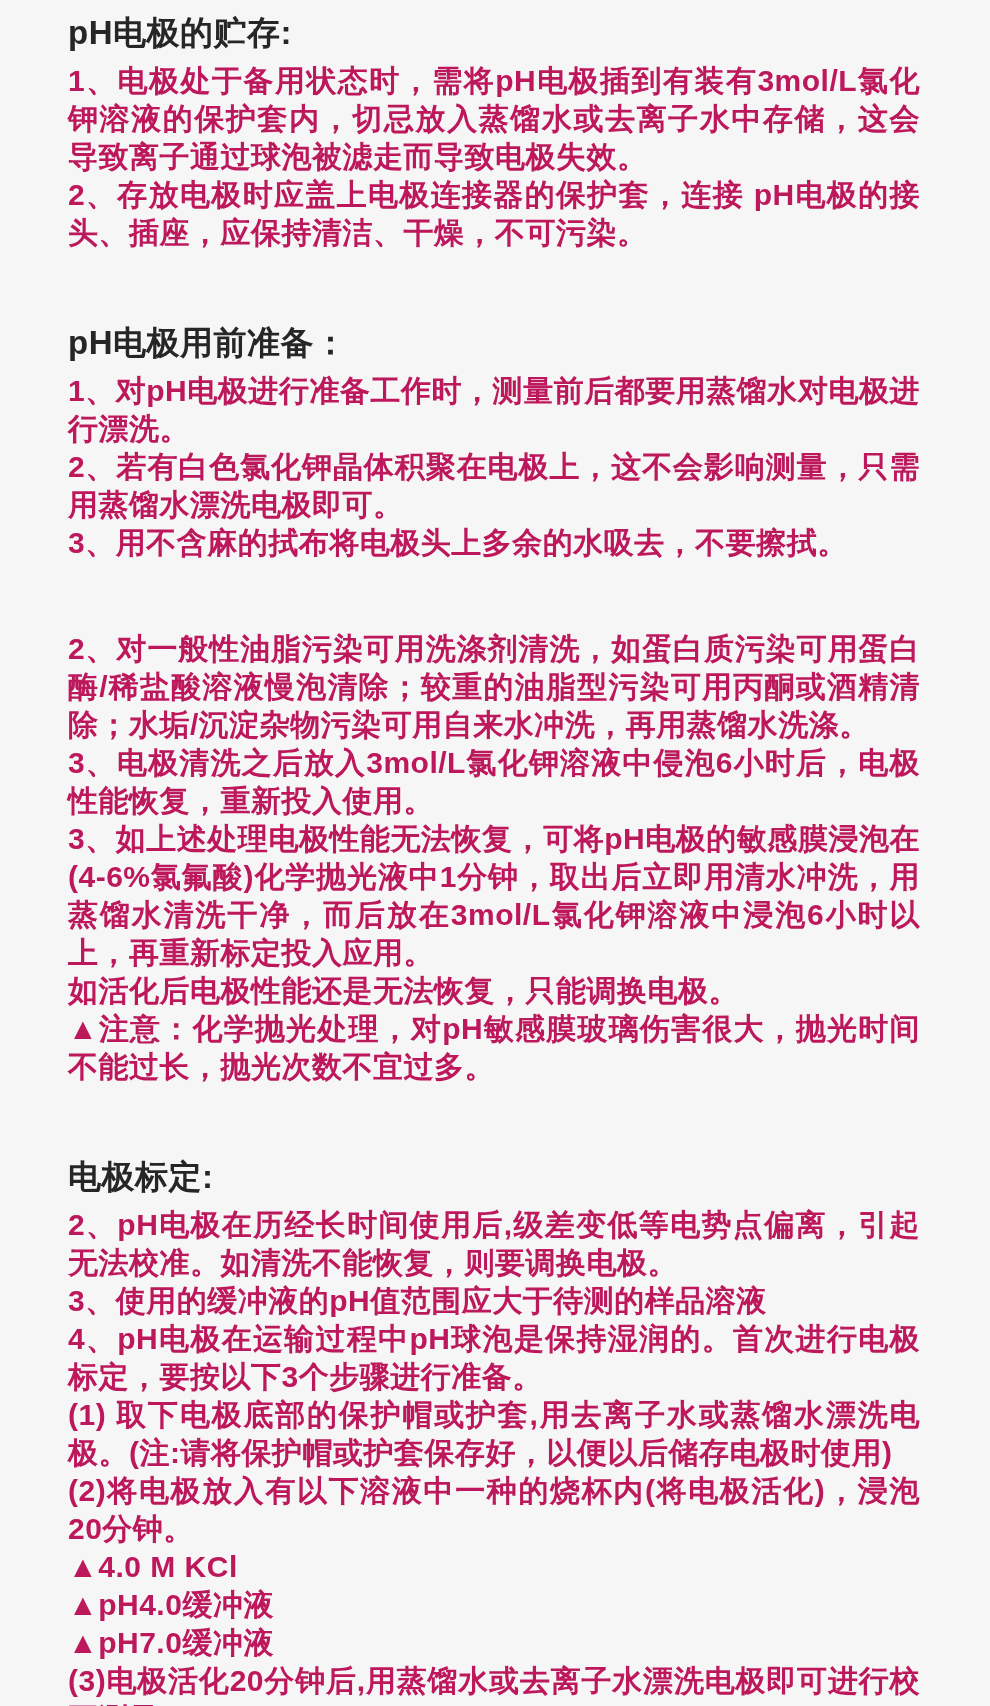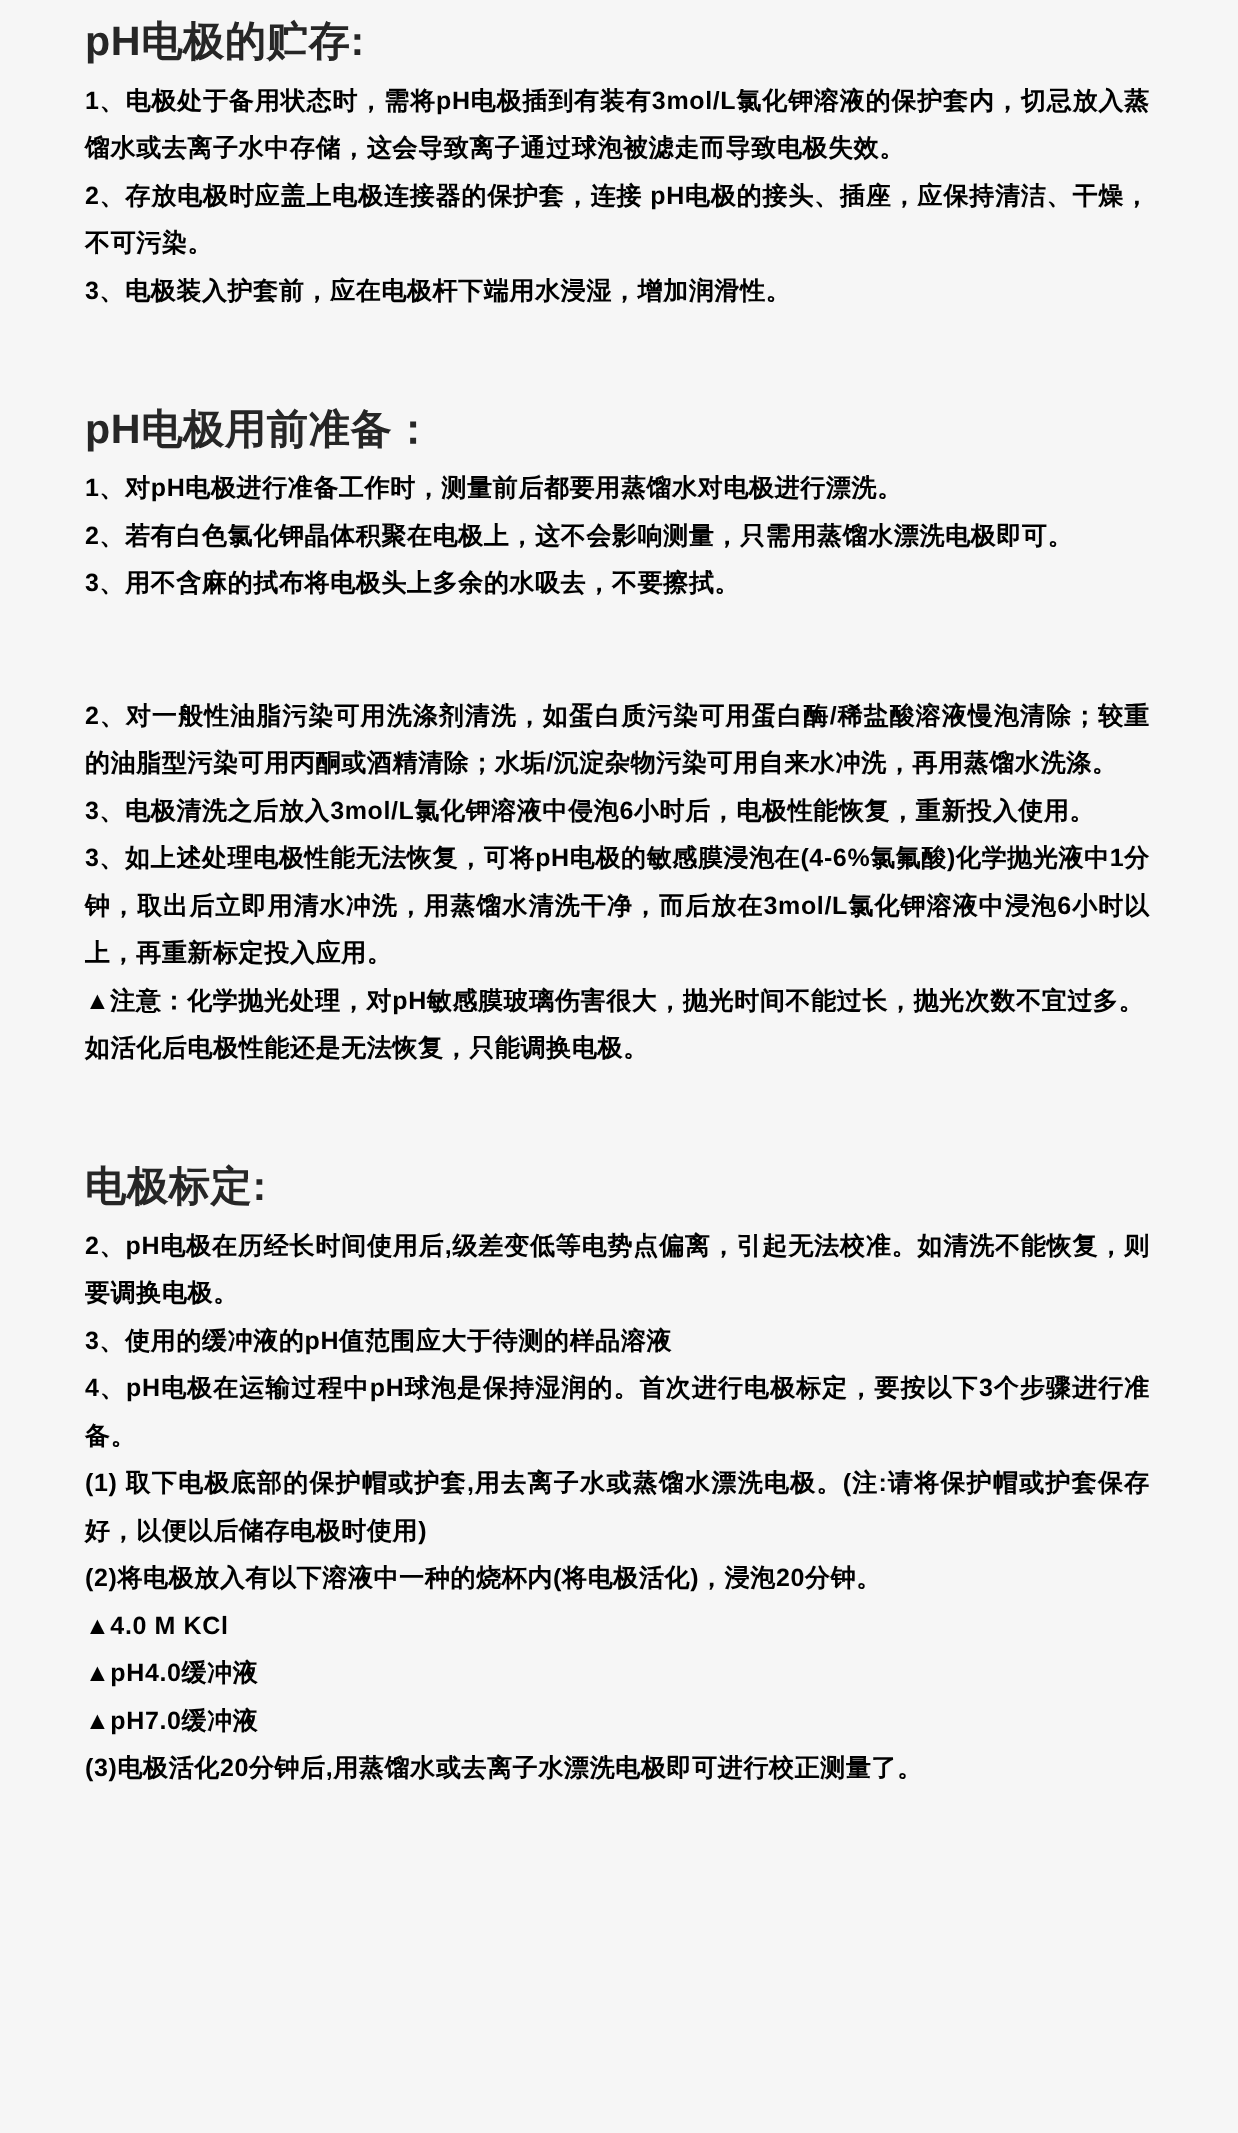--- a/index.html
+++ b/index.html
@@ -29,55 +29,54 @@
   }
   .section-title {
     font-size: 33px;
     line-height: 46px;
     font-weight: 700;
     letter-spacing: 0.5px;
     margin: 0 0 6px 0;
     color: #262626;
   }
   .item {
-    font-size: 20px;
+    font-size: 30px;
     line-height: 38px;
     font-weight: 600;
     letter-spacing: 0.5px;
     margin: 0;
-    color: #000000;
+    color: #be185d;
     text-align: justify;
     text-justify: inter-ideograph;
   }
 </style>
 </head>
 <body>
 
 <div class="page">
 
   <div class="section">
     <h2 class="section-title">pH电极的贮存:</h2>
     <p class="item">1、电极处于备用状态时，需将pH电极插到有装有3mol/L氯化钾溶液的保护套内，切忌放入蒸馏水或去离子水中存储，这会导致离子通过球泡被滤走而导致电极失效。</p>
     <p class="item">2、存放电极时应盖上电极连接器的保护套，连接 pH电极的接头、插座，应保持清洁、干燥，不可污染。</p>
-    <p class="item">3、电极装入护套前，应在电极杆下端用水浸湿，增加润滑性。</p>
   </div>
 
   <div class="section">
     <h2 class="section-title">pH电极用前准备：</h2>
     <p class="item">1、对pH电极进行准备工作时，测量前后都要用蒸馏水对电极进行漂洗。</p>
     <p class="item">2、若有白色氯化钾晶体积聚在电极上，这不会影响测量，只需用蒸馏水漂洗电极即可。</p>
     <p class="item">3、用不含麻的拭布将电极头上多余的水吸去，不要擦拭。</p>
   </div>
 
   <div class="section">
     <p class="item">2、对一般性油脂污染可用洗涤剂清洗，如蛋白质污染可用蛋白酶/稀盐酸溶液慢泡清除；较重的油脂型污染可用丙酮或酒精清除；水垢/沉淀杂物污染可用自来水冲洗，再用蒸馏水洗涤。</p>
     <p class="item">3、电极清洗之后放入3mol/L氯化钾溶液中侵泡6小时后，电极性能恢复，重新投入使用。</p>
     <p class="item">3、如上述处理电极性能无法恢复，可将pH电极的敏感膜浸泡在(4-6%氯氟酸)化学抛光液中1分钟，取出后立即用清水冲洗，用蒸馏水清洗干净，而后放在3mol/L氯化钾溶液中浸泡6小时以上，再重新标定投入应用。</p>
+    <p class="item">如活化后电极性能还是无法恢复，只能调换电极。</p>
     <p class="item">▲注意：化学抛光处理，对pH敏感膜玻璃伤害很大，抛光时间不能过长，抛光次数不宜过多。</p>
-    <p class="item">如活化后电极性能还是无法恢复，只能调换电极。</p>
   </div>
 
   <div class="section">
     <h2 class="section-title">电极标定:</h2>
     <p class="item">2、pH电极在历经长时间使用后,级差变低等电势点偏离，引起无法校准。如清洗不能恢复，则要调换电极。</p>
     <p class="item">3、使用的缓冲液的pH值范围应大于待测的样品溶液</p>
     <p class="item">4、pH电极在运输过程中pH球泡是保持湿润的。首次进行电极标定，要按以下3个步骤进行准备。</p>
     <p class="item">(1) 取下电极底部的保护帽或护套,用去离子水或蒸馏水漂洗电极。(注:请将保护帽或护套保存好，以便以后储存电极时使用)</p>
     <p class="item">(2)将电极放入有以下溶液中一种的烧杯内(将电极活化)，浸泡20分钟。</p>
     <p class="item">▲4.0 M KCl</p>

